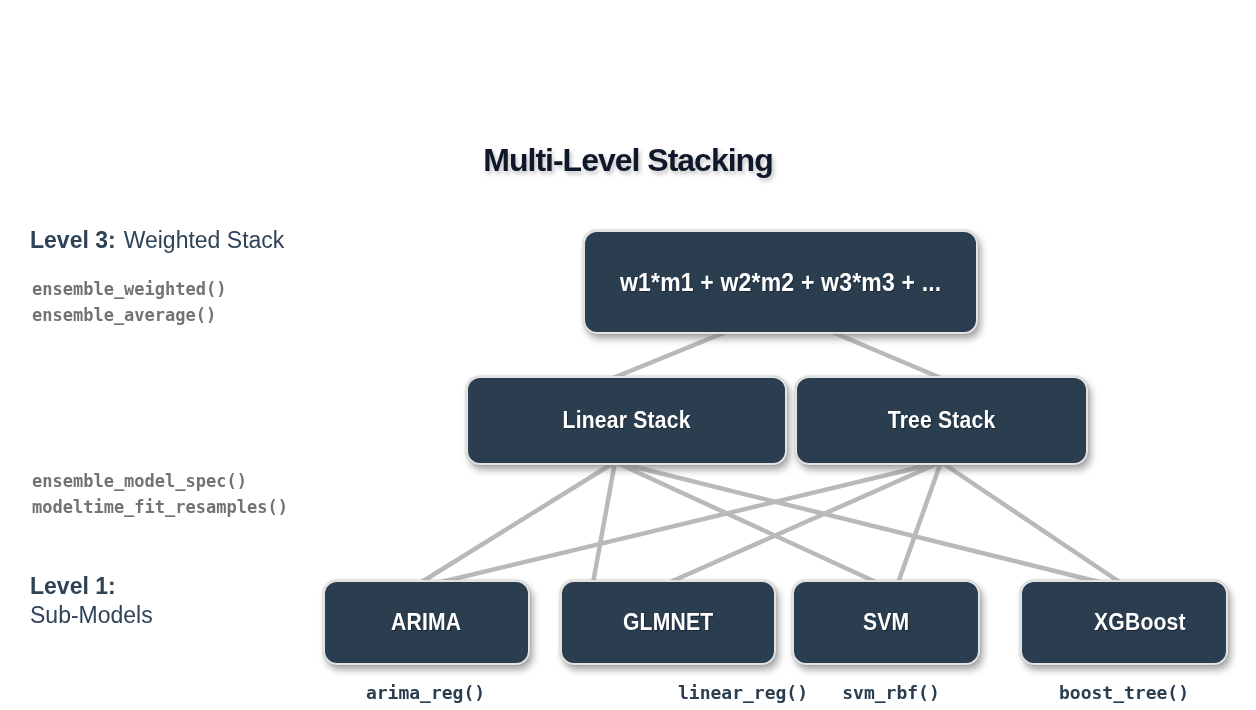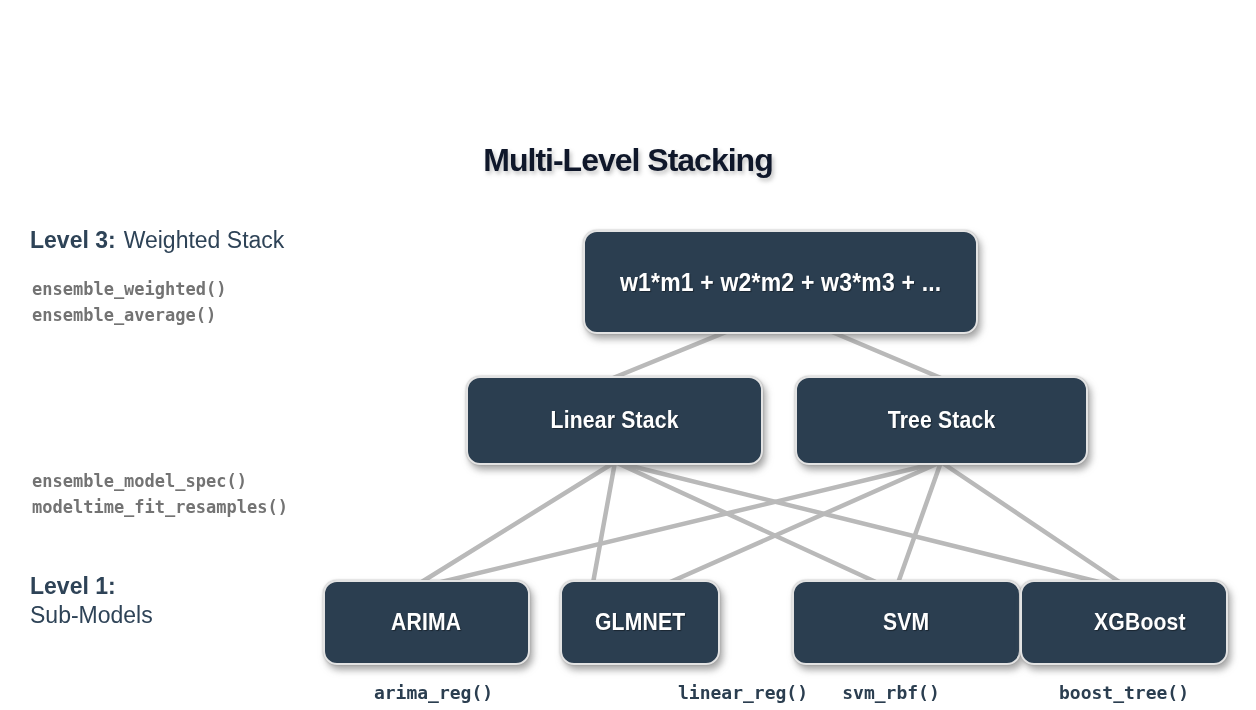--- a/index.html
+++ b/index.html
@@ -70,41 +70,41 @@
   }
   .node .node-label {
     font-weight: 700;
     letter-spacing: 0.2px;
     transform: scaleX(0.92);
     text-shadow: 1px 1px 1px rgba(0,0,0,0.4);
     white-space: nowrap;
   }
   .node-top    { left: 583px; top: 230px; width: 395px; height: 104px; }
   .node-top .node-label { font-size: 25px; }
-  .node-linear { left: 466px; top: 376px; width: 297px; height: 89px; }
+  .node-linear { left: 466px; top: 376px; width: 321px; height: 89px; }
   .node-tree   { left: 795px; top: 376px; width: 293px; height: 89px; }
   .node-linear .node-label, .node-tree .node-label { font-size: 23px; }
   .node-arima   { left: 323px;  top: 580px; width: 207px; height: 85px; }
-  .node-glmnet  { left: 560px;  top: 580px; width: 160px; height: 85px; }
-  .node-svm     { left: 792px;  top: 580px; width: 229px; height: 85px; }
+  .node-glmnet  { left: 560px;  top: 580px; width: 216px; height: 85px; }
+  .node-svm     { left: 792px;  top: 580px; width: 188px; height: 85px; }
   .node-xgboost { left: 1020px; top: 580px; width: 208px; height: 85px; padding-left: 32px; }
   .node-arima .node-label, .node-glmnet .node-label,
   .node-svm .node-label, .node-xgboost .node-label { font-size: 23px; }
 
   
   .fn-label {
     position: absolute; top: 682px;
     font-family: "DejaVu Sans Mono", "Liberation Mono", monospace;
     font-weight: 700; font-size: 18px;
     color: #2b3e50;
     text-align: center;
     white-space: nowrap;
     z-index: 2;
   }
-  .fn-arima   { left: 310px;  width: 247px; }
+  .fn-arima   { left: 302px;  width: 247px; }
   .fn-glmnet  { left: 568px;  width: 240px; text-align: right; }
   .fn-svm     { left: 772px;  width: 238px; }
   .fn-xgboost { left: 1000px; width: 248px; }
 
   
   svg.connectors { position: absolute; left: 0; top: 0; z-index: 1; }
   svg.connectors line { stroke: #b9b9b9; stroke-width: 4.5; stroke-linecap: round; }
 </style>
 </head>
 <body>

